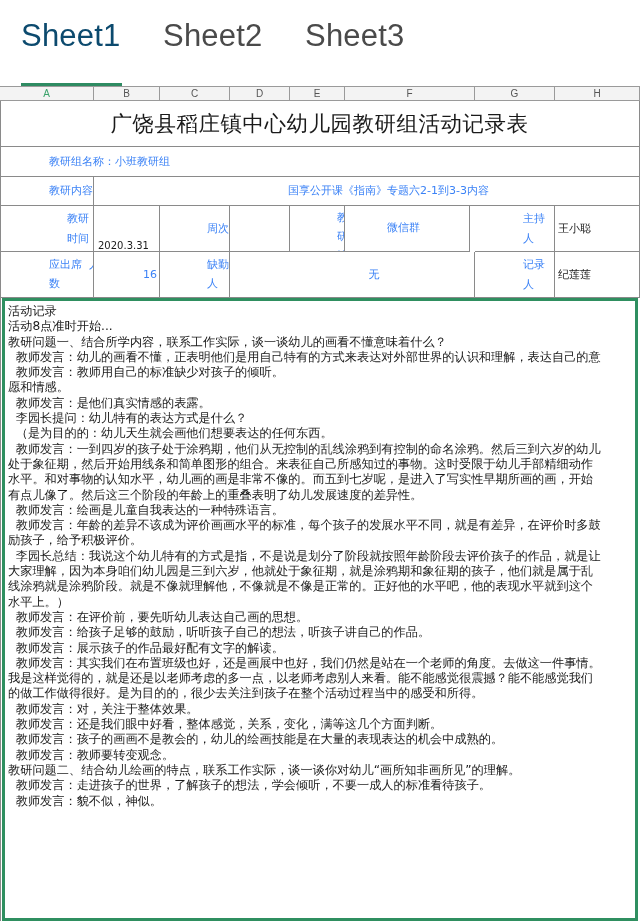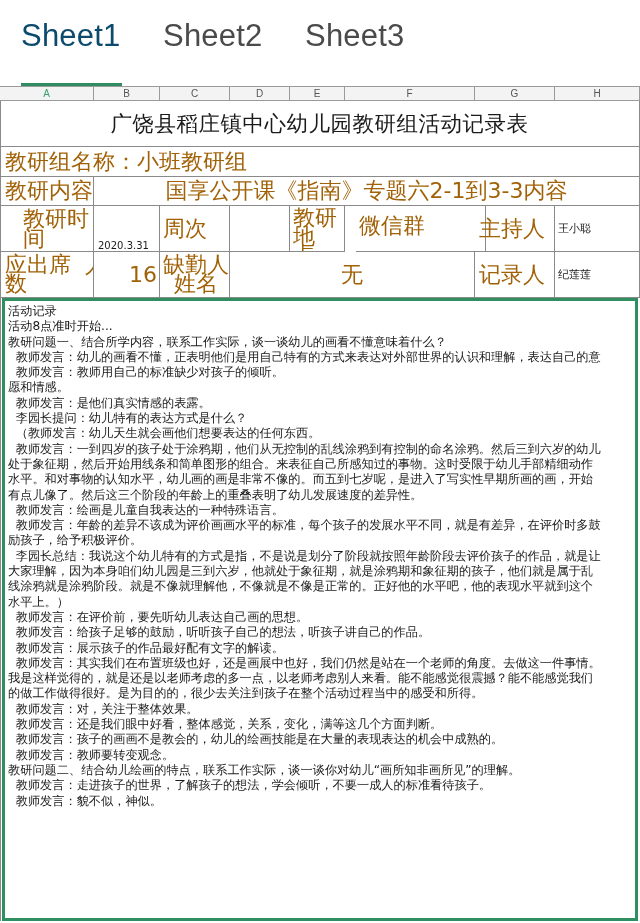--- a/index.html
+++ b/index.html
@@ -5,21 +5,21 @@
   html, body { margin:0; padding:0; background:#ffffff; }
   body { width:640px; height:923px; position:relative; overflow:hidden; font-family:"DejaVu Sans", "Liberation Sans", sans-serif; color:#1a1a1a; }
   .tabs { position:absolute; left:0; top:0; width:640px; height:87px; }
   .tab { position:absolute; top:18px; font-family:"Liberation Sans", "DejaVu Sans", sans-serif; font-size:31px; color:#4a4a4a; letter-spacing:0.2px; cursor:pointer; }
   .tab.active { color:#0c4a6e; }
   .tab-underline { position:absolute; left:21px; top:83px; width:101px; height:3px; background:#2e8b62; }
   .colhdr { position:absolute; left:0; top:86px; width:640px; height:15px; background:#f3f3f3; border-top:1px solid #9a9a9a; border-bottom:1px solid #9a9a9a; box-sizing:border-box; }
   .colhdr .ch { position:absolute; top:0; height:13px; font-family:"Liberation Sans", sans-serif; font-size:10px; line-height:13px; text-align:center; color:#555; border-right:1px solid #9a9a9a; box-sizing:border-box; }
   .colhdr .ch.active { color:#3aa36b; }
   .cell { position:absolute; box-sizing:border-box; border-right:1px solid #8a8a8a; border-bottom:1px solid #8a8a8a; overflow:hidden; }
-  .lbl { font-size:22px; line-height:20px; color:#a16207; }
+  .lbl { font-size:11px; line-height:20px; color:#3b82f6;margin-left:44px; }
   .small { font-size:10px; }
   .record { position:absolute; left:2px; top:298px; width:636px; height:623px; border:3px solid #2f8f60; box-sizing:border-box; background:#fff; }
   .record .line { font-size:12.2px; line-height:15.3px; color:#1a1a1a; white-space:nowrap; overflow:hidden; }
   .record .txt { padding:3px 0 0 3px; }
   .leftedge { position:absolute; left:0; top:101px; width:1px; height:820px; background:#8a8a8a; }
 </style>
 </head>
 <body>
 
 <div class="tabs">
@@ -66,21 +66,21 @@
 <div class="cell" style="left:160px;top:206px;width:70px;height:46px;display:flex;align-items:center;padding-left:3px;">
   <span class="lbl">周次</span>
 </div>
 <div class="cell" style="left:230px;top:206px;width:60px;height:46px;">
   <span></span>
 </div>
 <div class="cell" style="left:290px;top:206px;width:55px;height:46px;padding:2px 0 0 3px;">
   <div class="lbl" style="line-height:19px;">教研地</div>
   <div class="lbl" style="line-height:19px;">点</div>
 </div>
-<div class="cell" style="left:356px;top:206px;width:130px;height:46px;padding:10px 0 0 3px;">
+<div class="cell" style="left:340px;top:206px;width:130px;height:46px;padding:10px 0 0 3px;">
   <span class="lbl">微信群</span>
 </div>
 <div class="cell" style="left:475px;top:206px;width:80px;height:46px;display:flex;align-items:center;padding-left:4px;">
   <span class="lbl">主持人</span>
 </div>
 <div class="cell" style="left:555px;top:206px;width:85px;height:46px;display:flex;align-items:center;padding-left:3px;">
   <span class="small" style="font-size:11px;">王小聪</span>
 </div>
 
 <div class="cell" style="left:0;top:252px;width:94px;height:46px;padding:3px 0 0 5px;">
@@ -107,21 +107,21 @@
 <div class="record">
   <div class="txt">
     <div class="line" style="white-space:pre;">活动记录</div>
     <div class="line" style="white-space:pre;">活动8点准时开始...</div>
     <div class="line" style="white-space:pre;">教研问题一、结合所学内容，联系工作实际，谈一谈幼儿的画看不懂意味着什么？</div>
     <div class="line" style="white-space:pre;">  教师发言：幼儿的画看不懂，正表明他们是用自己特有的方式来表达对外部世界的认识和理解，表达自己的意</div>
     <div class="line" style="white-space:pre;">  教师发言：教师用自己的标准缺少对孩子的倾听。</div>
     <div class="line" style="white-space:pre;">愿和情感。</div>
     <div class="line" style="white-space:pre;">  教师发言：是他们真实情感的表露。</div>
     <div class="line" style="white-space:pre;">  李园长提问：幼儿特有的表达方式是什么？</div>
-    <div class="line" style="white-space:pre;">  （教师发言：幼儿天生就会画他们想要表达的任何东西。</div>
+    <div class="line" style="white-space:pre;">  （是为目的的：幼儿天生就会画他们想要表达的任何东西。</div>
     <div class="line" style="white-space:pre;">  教师发言：一到四岁的孩子处于涂鸦期，他们从无控制的乱线涂鸦到有控制的命名涂鸦。然后三到六岁的幼儿</div>
     <div class="line" style="white-space:pre;">处于象征期，然后开始用线条和简单图形的组合。来表征自己所感知过的事物。这时受限于幼儿手部精细动作</div>
     <div class="line" style="white-space:pre;">水平。和对事物的认知水平，幼儿画的画是非常不像的。而五到七岁呢，是进入了写实性早期所画的画，开始</div>
     <div class="line" style="white-space:pre;">有点儿像了。然后这三个阶段的年龄上的重叠表明了幼儿发展速度的差异性。</div>
     <div class="line" style="white-space:pre;">  教师发言：绘画是儿童自我表达的一种特殊语言。</div>
     <div class="line" style="white-space:pre;">  教师发言：年龄的差异不该成为评价画画水平的标准，每个孩子的发展水平不同，就是有差异，在评价时多鼓</div>
     <div class="line" style="white-space:pre;">励孩子，给予积极评价。</div>
     <div class="line" style="white-space:pre;">  李园长总结：我说这个幼儿特有的方式是指，不是说是划分了阶段就按照年龄阶段去评价孩子的作品，就是让</div>
     <div class="line" style="white-space:pre;">大家理解，因为本身咱们幼儿园是三到六岁，他就处于象征期，就是涂鸦期和象征期的孩子，他们就是属于乱</div>
     <div class="line" style="white-space:pre;">线涂鸦就是涂鸦阶段。就是不像就理解他，不像就是不像是正常的。正好他的水平吧，他的表现水平就到这个</div>

